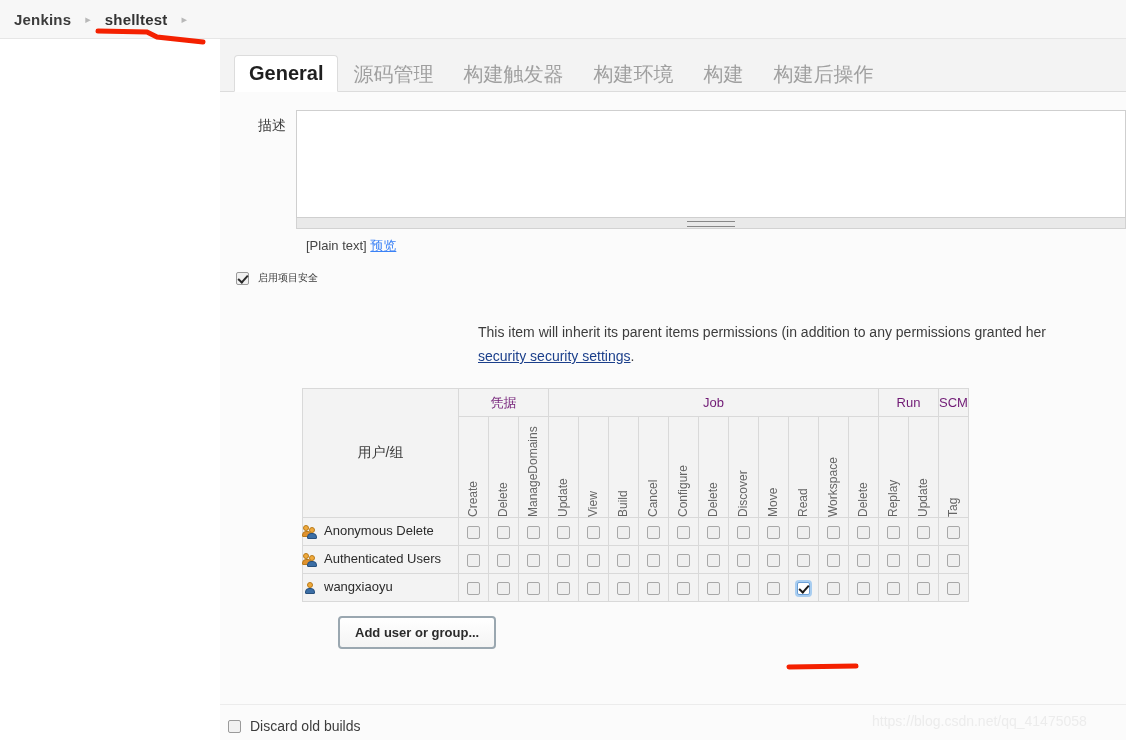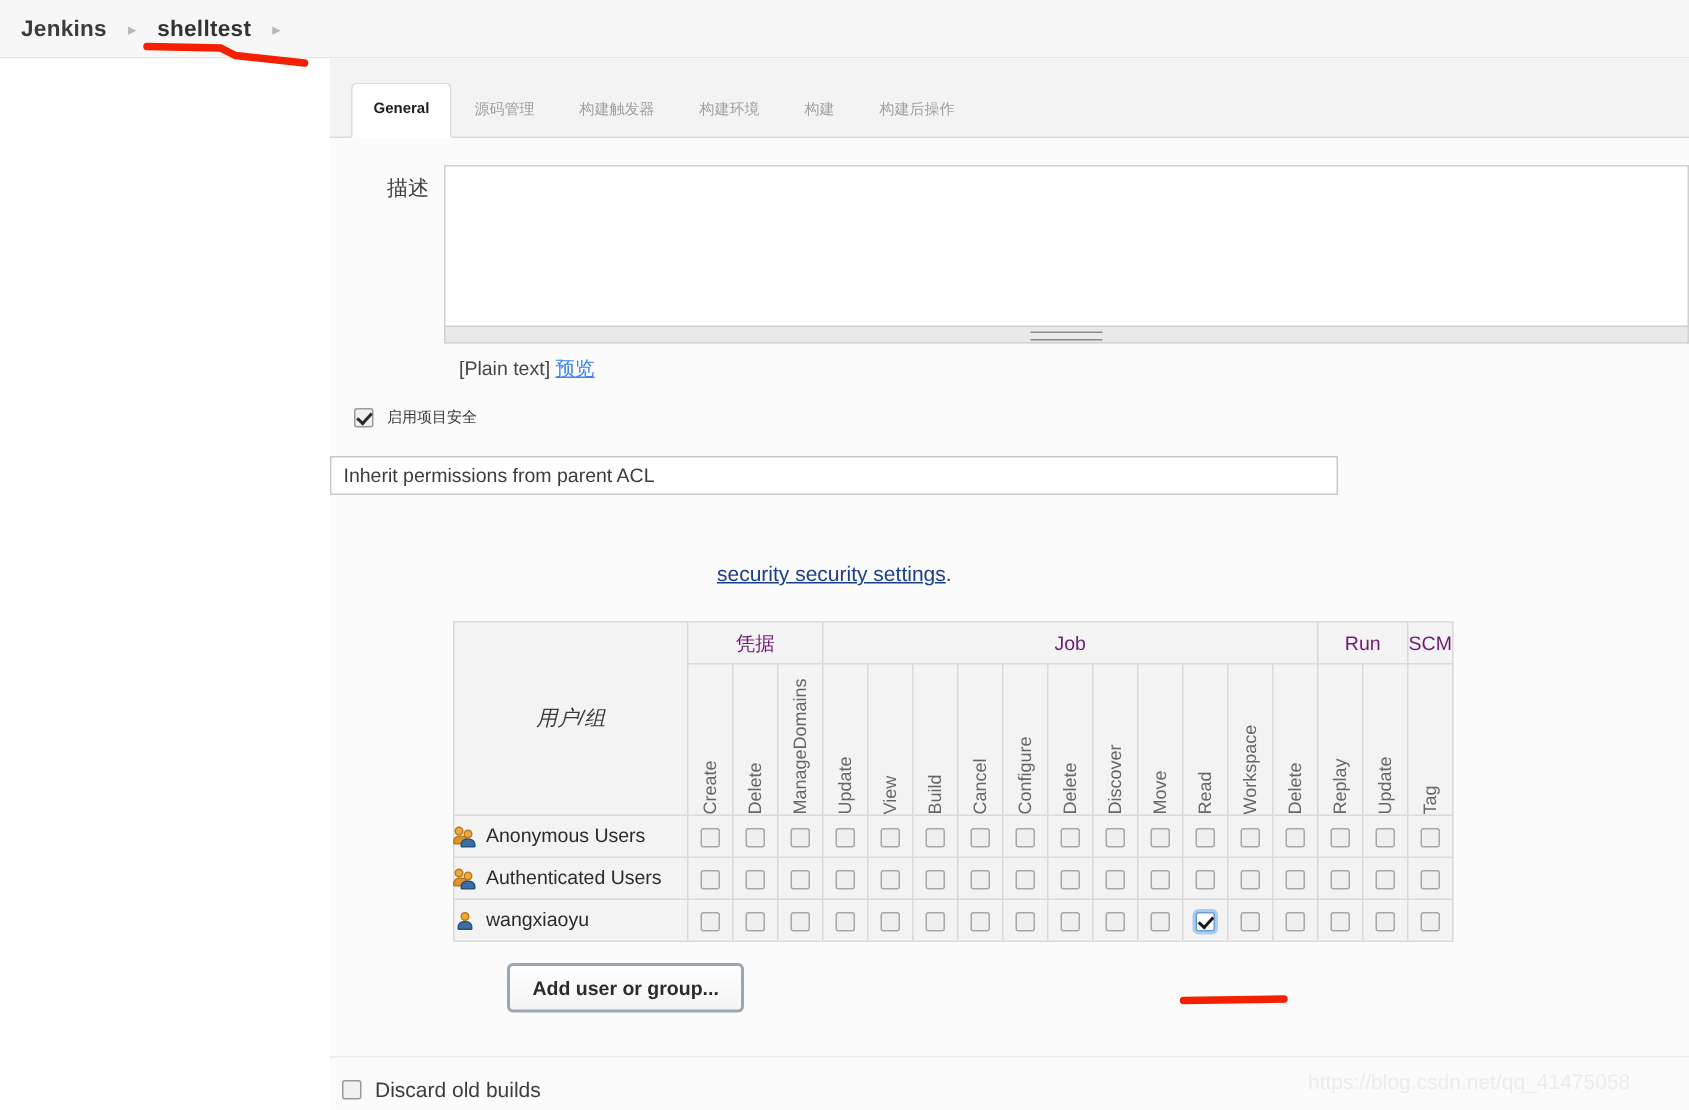--- a/index.html
+++ b/index.html
@@ -54,21 +54,21 @@
   .tabbar {
     position: relative;
     height: 53px;
     background: #f3f3f3;
     border-bottom: 1px solid #dcdcdc;
     display: flex; align-items: flex-end;
     padding-left: 14px;
   }
   .tab {
     padding: 9px 15px 8px 15px;
-    font-size: 10px;
+    font-size: 20px;
     color: #a0a0a0;
     cursor: pointer;
     position: relative;
     white-space: nowrap;
     line-height: 18px;
   }
   .tab.active {
     background: #ffffff;
     color: #1f1f1f;
     font-weight: bold;
@@ -201,21 +201,20 @@
     color: #701a75;
     text-align: center;
   }
   th.corner {
     width: 156px;
     font-weight: normal;
     color: #3c3c3c;
     font-size: 14px;
     text-align: center;
     vertical-align: middle;
-    font-style: italic;
   }
   th.vcol {
     width: 29px;
     height: 101px;
     vertical-align: bottom;
     padding-bottom: 4px;
     font-weight: normal;
   }
   .vlabel {
     writing-mode: vertical-rl;
@@ -366,25 +365,24 @@
         <span>[Plain text]</span>
         <a>预览</a>
       </div>
 
       <div class="sec-row">
         <span class="cb checked"></span>
         <span>启用项目安全</span>
       </div>
 
       <div class="inh-row">
-        <div class="inh-select">Inherit permissions from parent ACL</div>
       </div>
 
       <div class="inh-note">
-        <br>
+        <span>This item will inherit its parent items permissions (in addition to any permissions granted her</span><br>
         <a>security security settings</a><span>.</span>
       </div>
 
       <div class="matrix-wrap">
         <table class="matrix">
           <thead>
             <tr>
               <th class="corner" rowspan="2">用户/组</th>
               <th class="grp" colspan="3">凭据</th>
               <th class="grp" colspan="11">Job</th>
@@ -440,21 +438,21 @@
                 <th class="vcol">
                   <span class="vlabel">Update</span>
                 </th>
                 <th class="vcol">
                   <span class="vlabel">Tag</span>
                 </th>
               </tr>
           </thead>
           <tbody id="matrix-body">
               <tr>
-                <td class="usercell"><span class="uicon group"><span class="head h1"></span><span class="body b1"></span><span class="head h2"></span><span class="body b2"></span></span><span>Anonymous Users</span></td>
+                <td class="usercell"><span class="uicon group"><span class="head h1"></span><span class="body b1"></span><span class="head h2"></span><span class="body b2"></span></span><span>Anonymous Delete</span></td>
                 <td class="cbcell"><span class="mcb"></span></td>
                 <td class="cbcell"><span class="mcb"></span></td>
                 <td class="cbcell"><span class="mcb"></span></td>
                 <td class="cbcell"><span class="mcb"></span></td>
                 <td class="cbcell"><span class="mcb"></span></td>
                 <td class="cbcell"><span class="mcb"></span></td>
                 <td class="cbcell"><span class="mcb"></span></td>
                 <td class="cbcell"><span class="mcb"></span></td>
                 <td class="cbcell"><span class="mcb"></span></td>
                 <td class="cbcell"><span class="mcb"></span></td>

